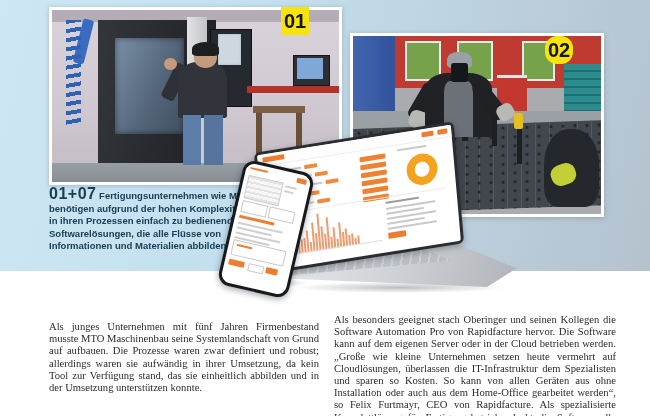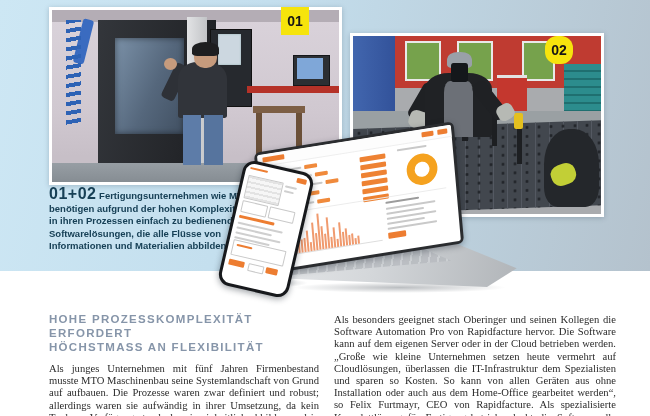--- a/index.html
+++ b/index.html
@@ -57,21 +57,21 @@
   .p2-torso{left:29%;top:21%;width:27%;height:36%;background:#202225;border-radius:35% 35% 5% 5%/25% 25% 4% 4%;}
   .p2-apron{left:36.5%;top:25%;width:12%;height:32%;background:#6c7077;border-radius:20% 20% 0 0;}
   .p2-armR{left:52%;top:24%;width:6%;height:24%;background:#1f2124;transform:rotate(-38deg);border-radius:5px;}
   .p2-gloveR{left:58%;top:38%;width:7%;height:9%;background:#b6b9b4;border-radius:35%;transform:rotate(-30deg);}
   .p2-armL{left:25%;top:26%;width:6%;height:22%;background:#1f2124;transform:rotate(30deg);border-radius:5px;}
   .p2-gloveL{left:22.5%;top:42%;width:8%;height:10%;background:#b6b9b4;border-radius:35%;transform:rotate(20deg);}
   .p2-chair{left:77%;top:52%;width:22%;height:44%;background:#24272b;border-radius:45% 45% 25% 25%;}
   .p2-hiviz{left:80%;top:72%;width:10%;height:12%;background:#c2cf36;border-radius:40%;transform:rotate(-20deg);}
   
   .badge{position:absolute;width:28px;height:28px;background:#f6e40c;color:#151515;
-         display:flex;align-items:center;justify-content:center;font-weight:bold;font-size:14px;z-index:6;}
+         display:flex;align-items:center;justify-content:center;font-weight:bold;font-size:20px;z-index:6;}
   
   .caption{position:absolute;left:49px;top:188px;width:202px;color:#174056;font-weight:bold;
            font-size:9.5px;line-height:12.5px;z-index:2;}
   .caption .prefix{font-size:16px;letter-spacing:.5px;}
   
   .mock{position:absolute;z-index:5;}
   .laptop-shadow{left:292px;top:282px;width:215px;height:11px;border-radius:50%;
         background:radial-gradient(ellipse at center,rgba(30,40,50,.30),rgba(30,40,50,0) 70%);}
   .phone-shadow{left:224px;top:278px;width:84px;height:10px;border-radius:50%;
         background:radial-gradient(ellipse at center,rgba(30,40,50,.32),rgba(30,40,50,0) 70%);}
@@ -177,21 +177,21 @@
       <div class="abs p2-gloveR"></div>
       <div class="abs p2-helmet"></div>
       <div class="abs p2-visor"></div>
       <div class="abs p2-chair"></div>
       <div class="abs p2-hiviz"></div>
     </div>
   </div>
   <div class="badge" style="left:545px;top:36px;border-radius:12px;">02</div>
 
   <div class="caption">
-    <span class="prefix">01+02</span>
+    <span class="prefix">01+07</span>
     <span>Fertigungsunternehmen wie MTO benötigen aufgrund der hohen Komplexität in ihren Prozessen einfach zu bedienende Softwarelösungen, die alle Flüsse von Informationen und Materialien abbilden</span>
   </div>
 
   <div class="mock abs laptop-shadow" style="position:absolute;"></div>
   <div class="mock abs laptop-base" style="position:absolute;"></div>
   <div class="mock abs laptop-keys" style="position:absolute;"></div>
   <div class="mock laptop-screen" style="position:absolute;">
     <div class="ld">
       <div class="abs ld-header">
         <div class="abs ld-logo"></div>
@@ -296,23 +296,19 @@
       <div class="abs ph-box" style="left:4px;top:78px;width:52px;height:14px;">
         <div class="ph-line ph-orange" style="width:16px;margin:3px;"></div>
       </div>
       <div class="abs ph-line ph-orange" style="left:4px;top:98px;width:16px;height:6px;"></div>
       <div class="abs ph-box" style="left:24px;top:98px;width:14px;height:6px;"></div>
       <div class="abs ph-line ph-orange" style="left:42px;top:98px;width:12px;height:6px;"></div>
     </div>
   </div>
 
   <div class="col col-left">
-    <div class="headline">
-      <div>HOHE PROZESSKOMPLEXITÄT ERFORDERT</div>
-      <div>HÖCHSTMASS AN FLEXIBILITÄT</div>
-    </div>
     <div class="bodytext">Als junges Unternehmen mit fünf Jahren Firmenbestand musste MTO Maschinenbau seine Systemlandschaft von Grund auf aufbauen. Die Prozesse waren zwar definiert und robust; allerdings waren sie aufwändig in ihrer Umsetzung, da kein Tool zur Verfügung stand, das sie einheitlich abbilden und in der Umsetzung unterstützen konnte.</div>
   </div>
   <div class="col col-right">
     <div class="bodytext">Als besonders geeignet stach Oberinger und seinen Kollegen die Software Automation Pro von Rapidfacture hervor. Die Software kann auf dem eigenen Server oder in der Cloud betrieben werden. „Große wie kleine Unternehmen setzen heute vermehrt auf Cloudlösungen, überlassen die IT-Infrastruktur dem Spezialisten und sparen so Kosten. So kann von allen Geräten aus ohne Installation oder auch aus dem Home-Office gearbeitet werden“, so Felix Furtmayr, CEO von Rapidfacture. Als spezialisierte Komplettlösung für Fertigungsbetriebe deckt die Software alle Flüsse ab.</div>
   </div>
 
 </div>
 
 </body></html>

